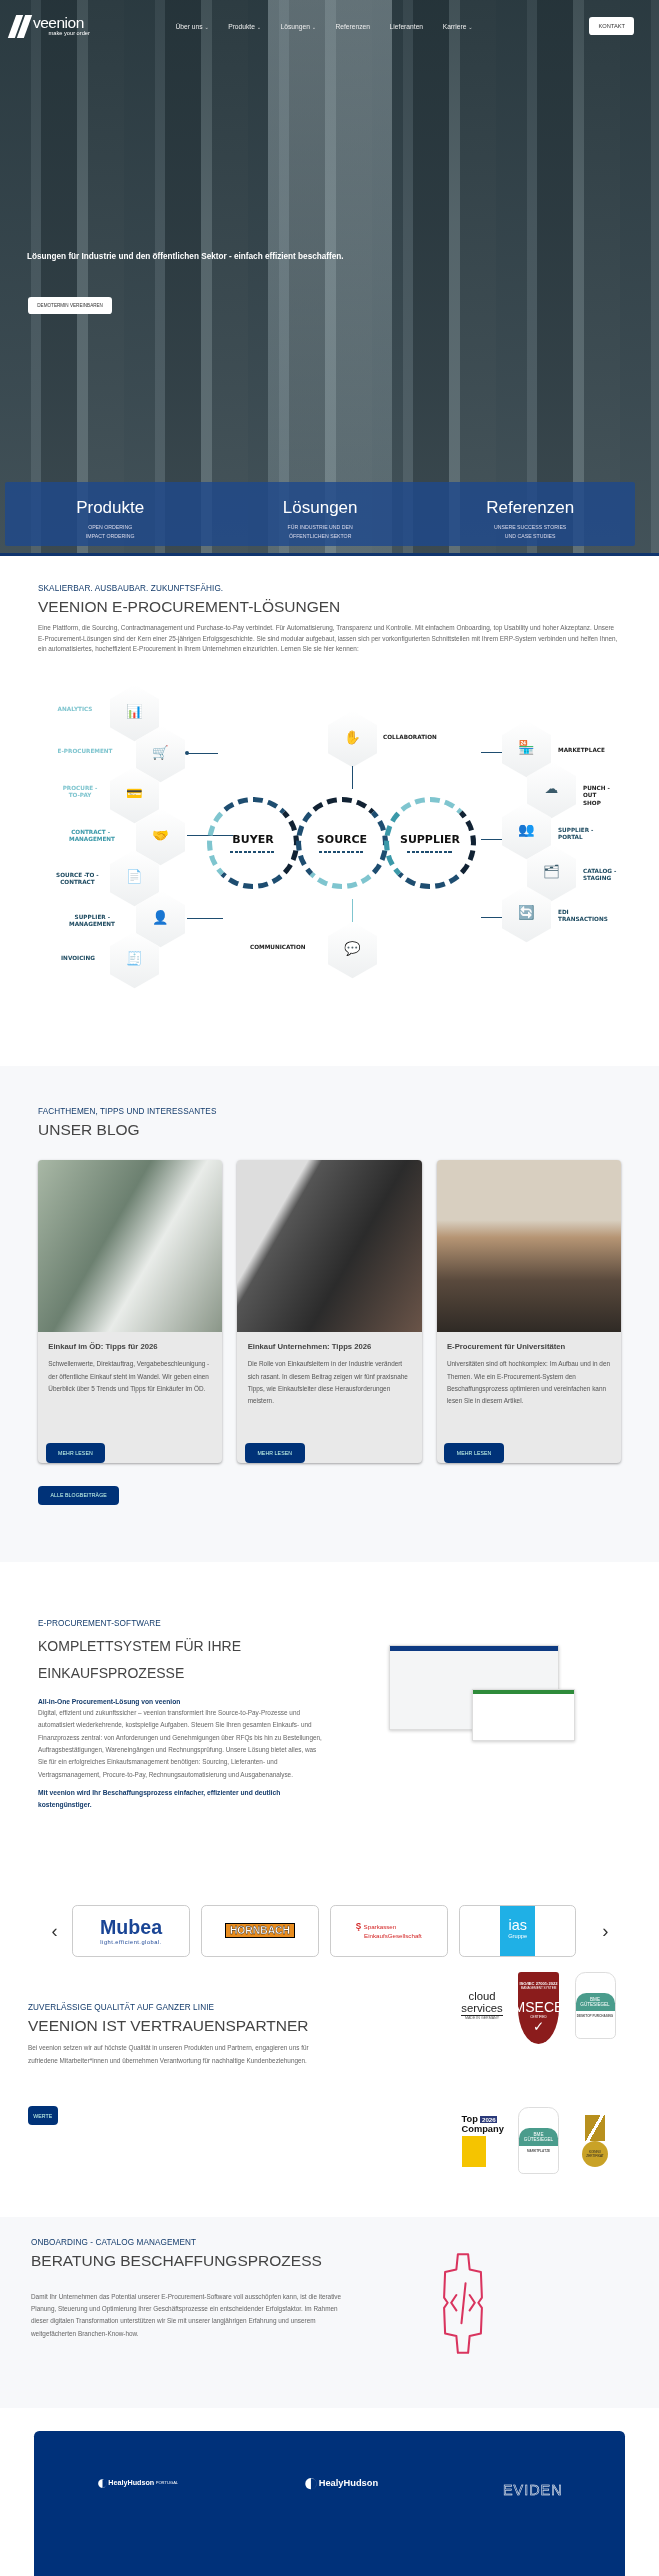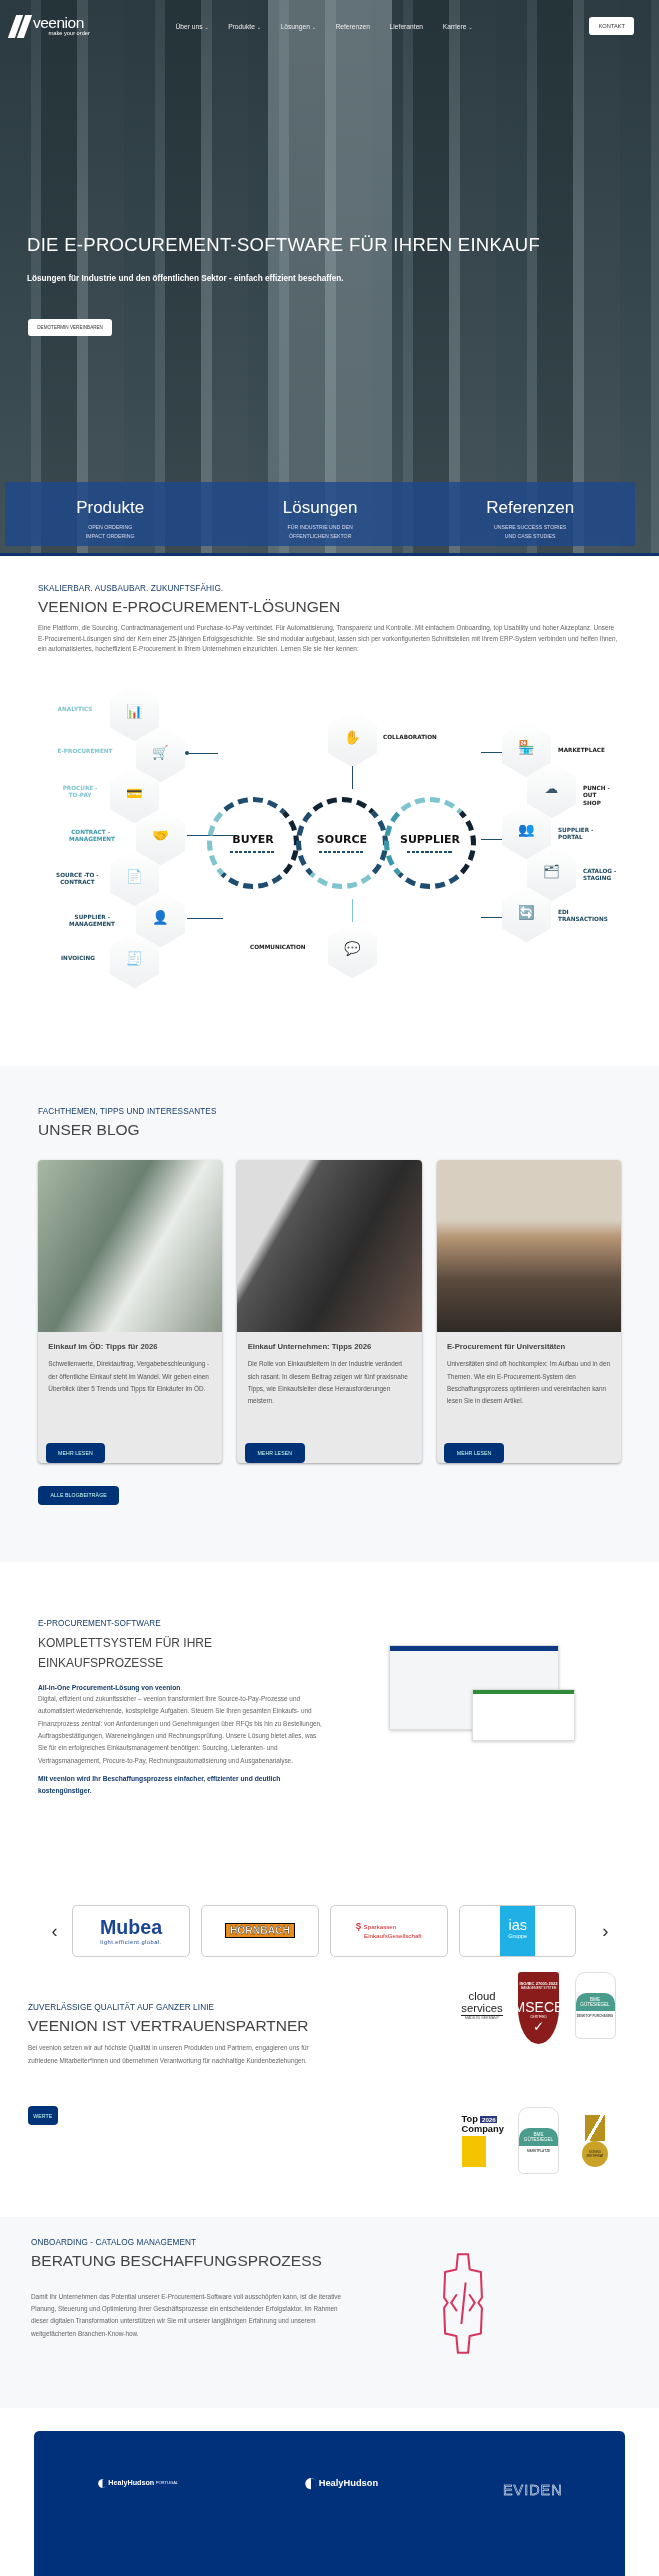--- a/index.html
+++ b/index.html
@@ -84,21 +84,20 @@
       <a><span>Produkte</span><span class="chev">⌄</span></a>
       <a><span>Lösungen</span><span class="chev">⌄</span></a>
       <a><span>Referenzen</span></a>
       <a><span>Lieferanten</span></a>
       <a><span>Karriere</span><span class="chev">⌄</span></a>
     </div>
     <div class="kontakt">KONTAKT</div>
   </nav>
 
   <div class="hero-content">
-    <h1 class="hero-title">DIE E-PROCUREMENT-SOFTWARE FÜR IHREN EINKAUF</h1>
     <div class="hero-sub">Lösungen für Industrie und den öffentlichen Sektor - einfach effizient beschaffen.</div>
     <div class="demo-btn">DEMOTERMIN VEREINBAREN</div>
   </div>
 
   <div class="tiles">
     <div class="tile">
       <h3>Produkte</h3>
       <p><span>OPEN ORDERING</span><br><span>IMPACT ORDERING</span></p>
     </div>
     <div class="tile">
@@ -229,21 +228,21 @@
       <p>Universitäten sind oft hochkomplex: Im Aufbau und in den Themen. Wie ein E-Procurement-System den Beschaffungsprozess optimieren und vereinfachen kann lesen Sie in diesem Artikel.</p>
       <span class="btn-dark">MEHR LESEN</span>
     </div>
   </div>
   <div style="margin-top:23px"><span class="btn-dark">ALLE BLOGBEITRÄGE</span></div>
 </section>
 
 <section class="s3">
   <div class="left">
     <div class="kicker">E-PROCUREMENT-SOFTWARE</div>
-    <h2 class="h2" style="font-size:12px;line-height:20px">KOMPLETTSYSTEM FÜR IHRE EINKAUFSPROZESSE</h2>
+    <h2 class="h2" style="font-size:14px;line-height:27px">KOMPLETTSYSTEM FÜR IHRE EINKAUFSPROZESSE</h2>
     <div class="bold-blue" style="margin-top:10.3px">All-in-One Procurement-Lösung von veenion</div>
     <p class="para" style="margin-top:2.1px;line-height:12.4px">Digital, effizient und zukunftssicher – veenion transformiert Ihre Source-to-Pay-Prozesse und automatisiert wiederkehrende, kostspielige Aufgaben. Steuern Sie Ihren gesamten Einkaufs- und Finanzprozess zentral: von Anforderungen und Genehmigungen über RFQs bis hin zu Bestellungen, Auftragsbestätigungen, Wareneingängen und Rechnungsprüfung. Unsere Lösung bietet alles, was Sie für ein erfolgreiches Einkaufsmanagement benötigen: Sourcing, Lieferanten- und Vertragsmanagement, Procure-to-Pay, Rechnungsautomatisierung und Ausgabenanalyse.</p>
     <div class="bold-blue" style="margin-top:6.2px;line-height:11.3px">Mit veenion wird Ihr Beschaffungsprozess einfacher, effizienter und deutlich kostengünstiger.</div>
   </div>
   <div style="position:relative;margin-left:57px;margin-top:26px;width:216px;height:103px">
     <div style="position:absolute;left:5.2px;top:0;width:170px;height:85px;background:#f4f5f6;border:0.5px solid #ddd;box-shadow:0 1px 3.1px rgba(0,0,0,.2)">
       <div style="height:5.2px;background:#0d3a82"></div>
     </div>
     <div style="position:absolute;left:88px;top:44px;width:103px;height:52px;background:#fff;border:0.5px solid #ddd;box-shadow:0 1px 3.1px rgba(0,0,0,.2)">
       <div style="height:4.1px;background:#2e8b3a"></div>

